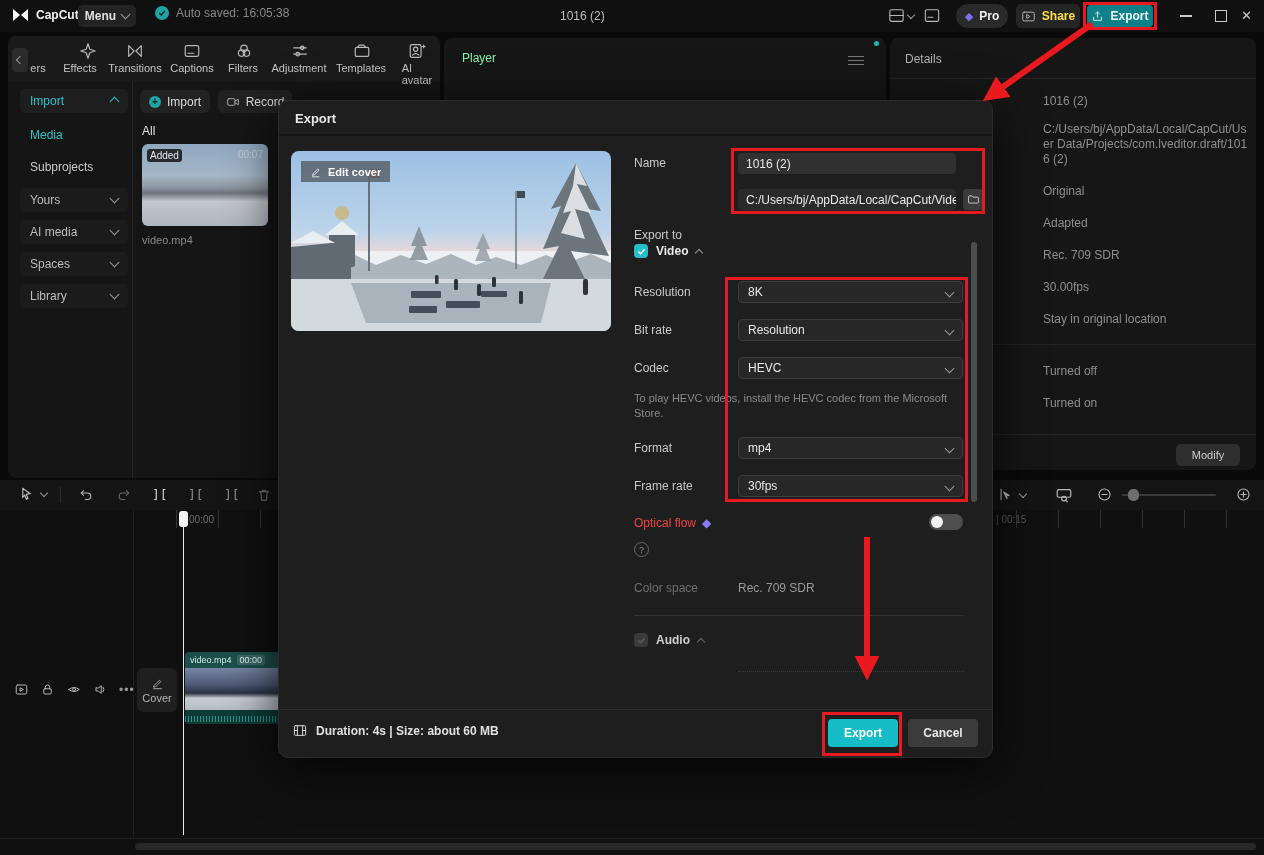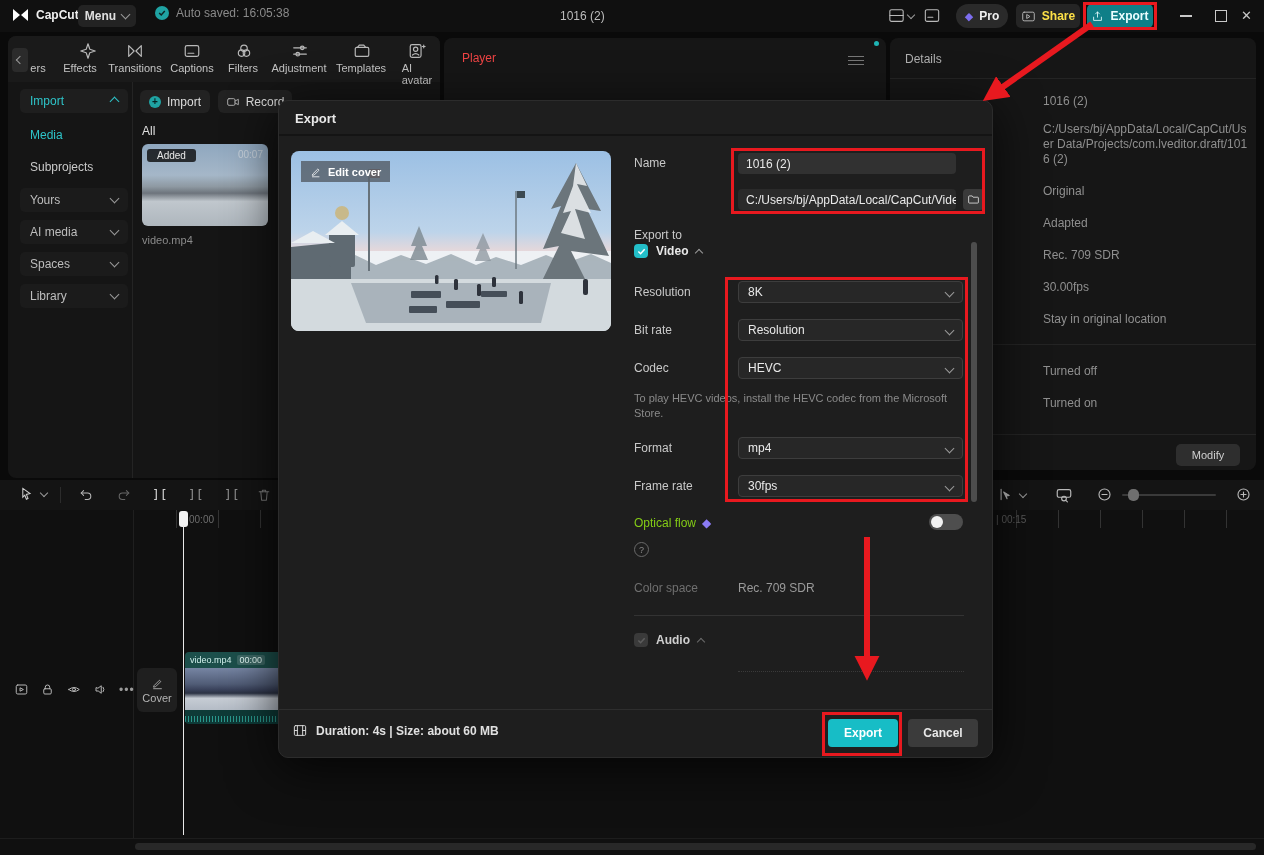--- a/index.html
+++ b/index.html
@@ -193,28 +193,28 @@
       <svg class="ico" width="14" height="12" viewBox="0 0 20 18">
           <rect x="2" y="4" width="11" height="10" rx="2"></rect>
           <path d="M13,7.5 L18,5 V13 L13,10.5"></path>
         </svg>
       <span style="color:#dcdcdc;font-size:12px;">Record</span>
     </div>
     <div class="abs" style="left:134px;top:88px;color:#e0e0e0;font-size:12px;">All</div>
 
     <div class="abs" style="left:134px;top:108px;width:126px;height:82px;border-radius:6px;overflow:hidden;
          background:linear-gradient(180deg,#8fa7bf 0%,#a5b7c8 38%,#8e99a2 52%,#6d747c 60%,#c0c7cd 70%,#aeb6bd 100%);">
-      <div class="abs" style="left:5px;top:5px;background:rgba(10,10,10,.8);color:#e8e8e8;font-size:10px;padding:1px 10px;border-radius:3px;">Added</div>
+      <div class="abs" style="left:5px;top:5px;background:rgba(10,10,10,.8);color:#e8e8e8;font-size:10px;padding:1px 3px;border-radius:3px;">Added</div>
       <div class="abs" style="right:5px;top:5px;color:rgba(235,235,235,.55);font-size:10px;">00:07</div>
     </div>
     <div class="abs" style="left:134px;top:198px;color:#8a8a8a;font-size:11px;">video.mp4</div>
   </div>
 
   <div class="panel" style="left:444px;top:38px;width:442px;height:440px;">
-    <div class="abs" style="left:18px;top:13px;color:#ef4444;font-size:12px;">Player</div>
+    <div class="abs" style="left:18px;top:13px;color:#86efac;font-size:12px;">Player</div>
     <div class="abs" style="left:404px;top:15px;width:16px;">
       <div style="height:1.6px;background:#777;margin:2.5px 0;"></div>
       <div style="height:1.6px;background:#777;margin:2.5px 0;"></div>
       <div style="height:1.6px;background:#777;margin:2.5px 0;"></div>
     </div>
     <span class="abs" style="left:430px;top:3px;width:5px;height:5px;border-radius:50%;background:#1fb5b5;"></span>
   </div>
 
   <div class="panel" style="left:890px;top:38px;width:366px;height:432px;">
     <div class="abs" style="left:15px;top:14px;color:#b0b0b0;font-size:12px;">Details</div>
@@ -466,21 +466,21 @@
 
     <div class="flabel" style="left:355px;top:378px;">Frame rate</div>
     <div class="dd" style="left:459px;top:374px;width:225px;">
       <span>30fps</span>
         <span class="chv"></span>
     </div>
 
     <div class="abs" style="left:692px;top:141px;width:6px;height:260px;background:#4d4d4d;border-radius:3px;"></div>
 
     <div class="abs" style="left:355px;top:415px;display:flex;align-items:center;gap:6px;">
-      <span style="color:#84cc16;font-size:12px;">Optical flow</span>
+      <span style="color:#ef4444;font-size:12px;">Optical flow</span>
       <span style="color:#8b7bf4;font-size:12px;">◆</span>
     </div>
     <div class="abs" style="left:650px;top:413px;width:34px;height:16px;border-radius:9px;background:#4e4e4e;">
       <span class="abs" style="left:2px;top:2px;width:12px;height:12px;border-radius:50%;background:#f2f2f2;"></span>
     </div>
     <div class="abs" style="left:355px;top:441px;width:13px;height:13px;border:1.2px solid #6a6a6a;border-radius:50%;color:#8a8a8a;font-size:9px;display:flex;align-items:center;justify-content:center;">?</div>
 
     <div class="abs" style="left:355px;top:480px;color:#6f6f6f;font-size:12px;">Color space</div>
     <div class="abs" style="left:459px;top:480px;color:#9a9a9a;font-size:12px;">Rec. 709 SDR</div>
 

